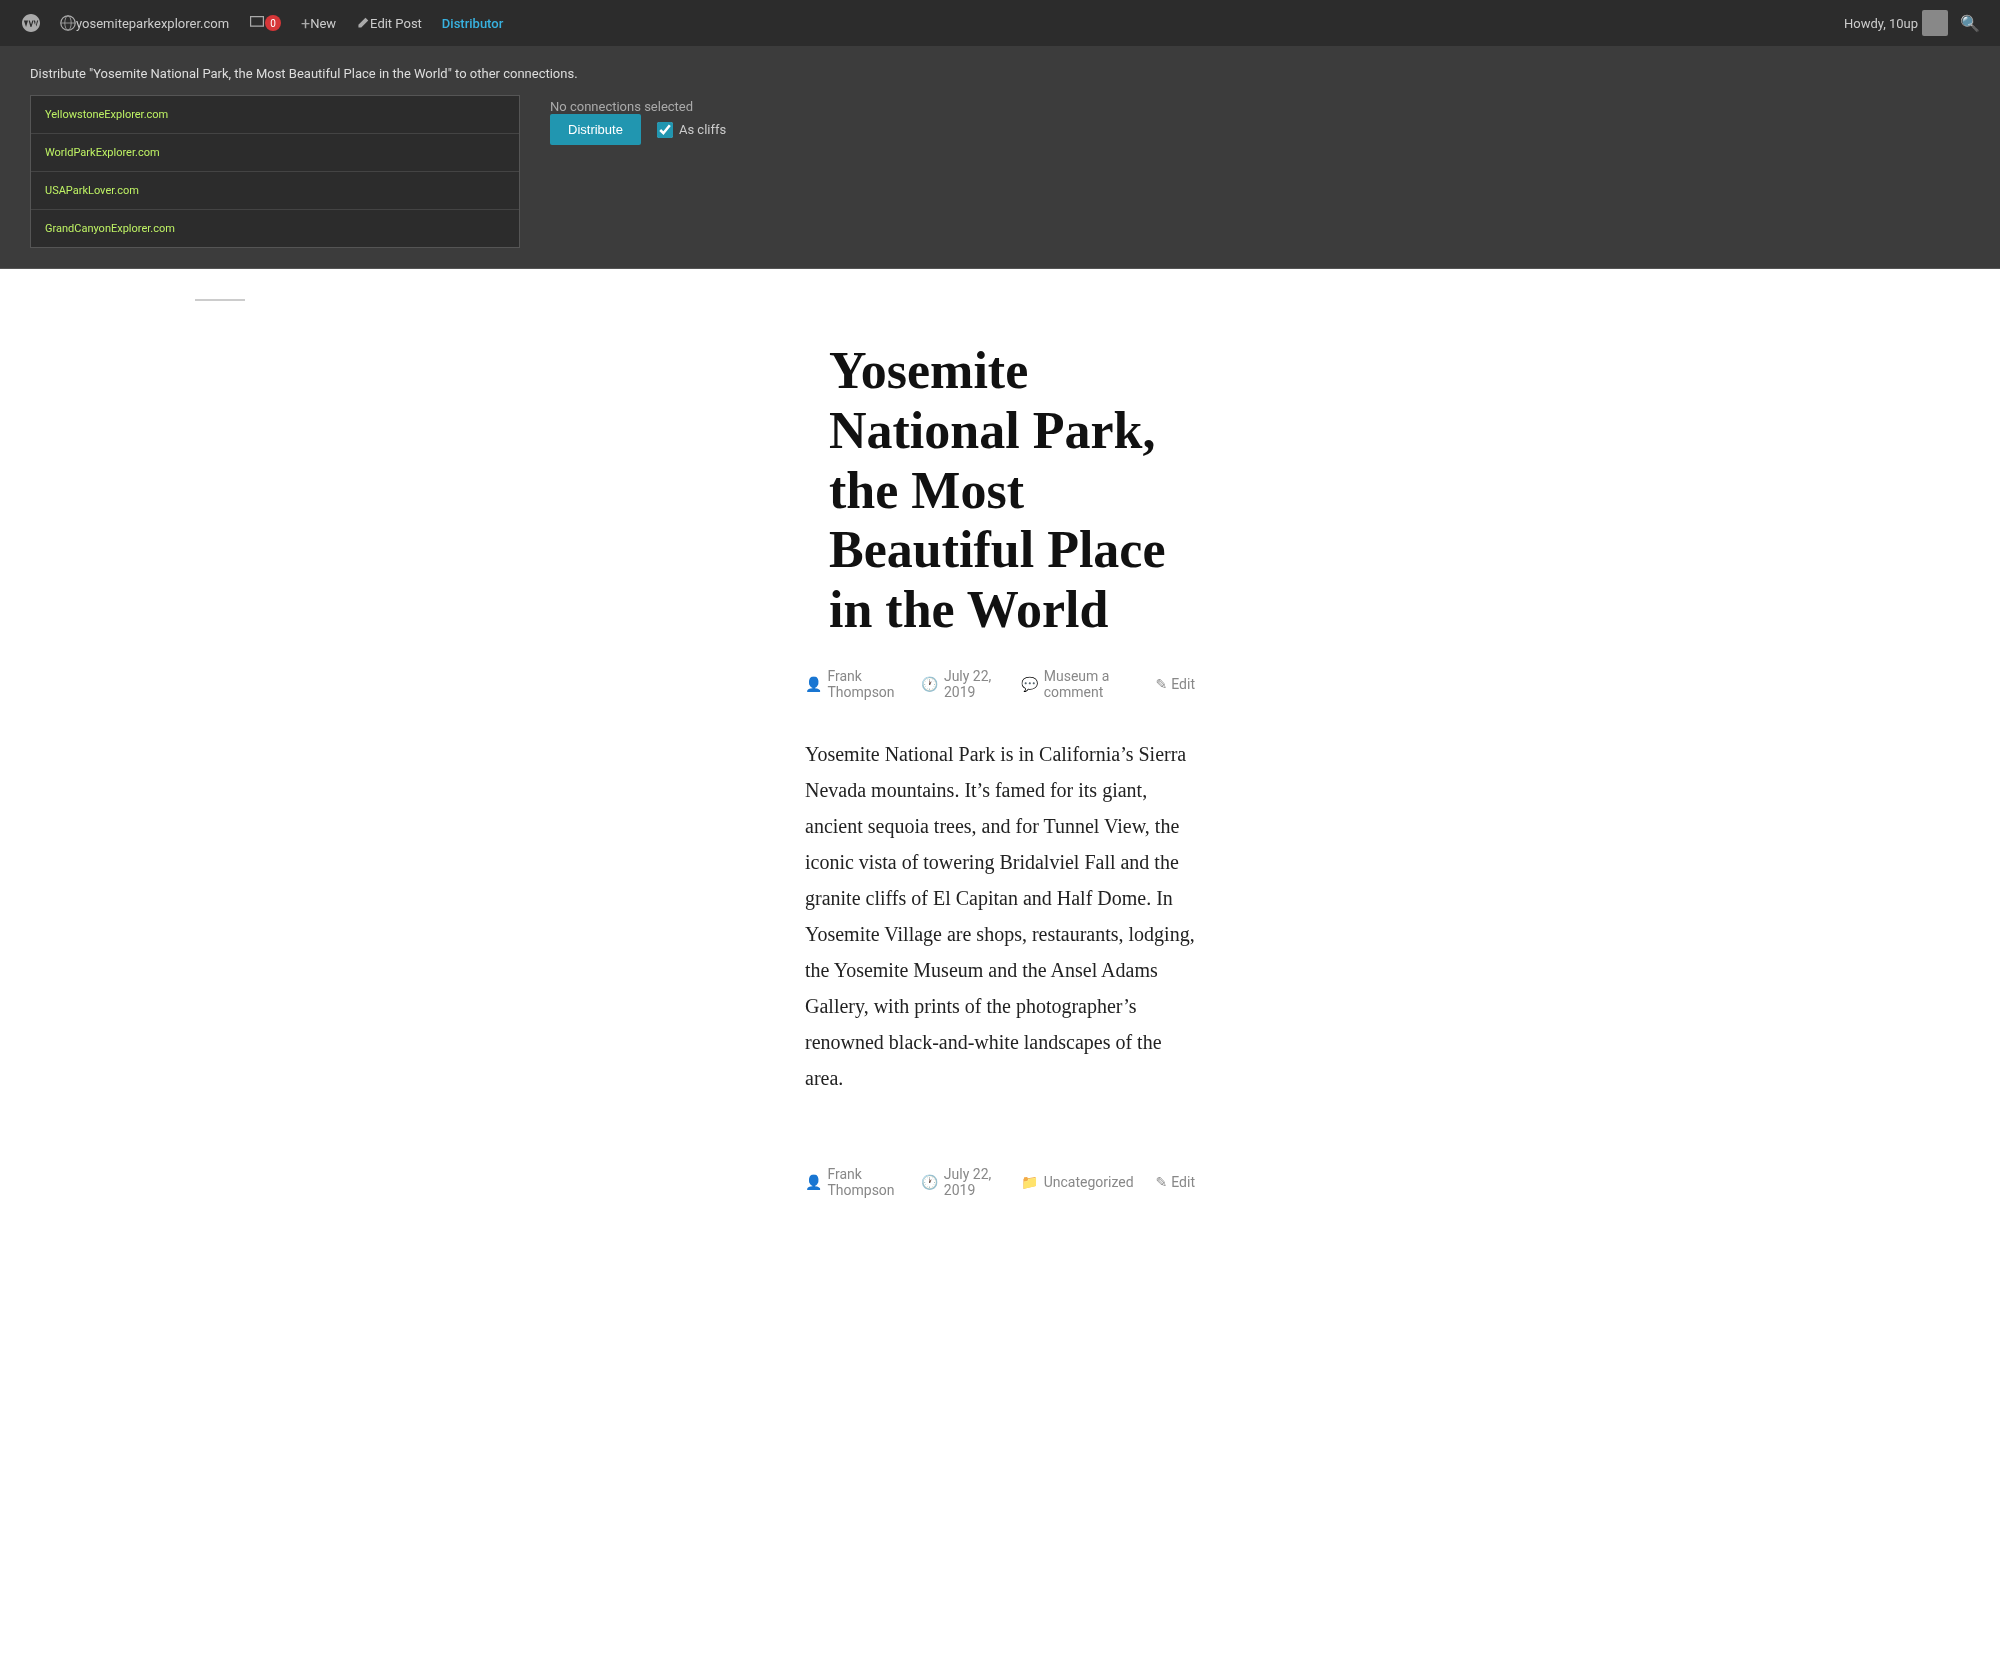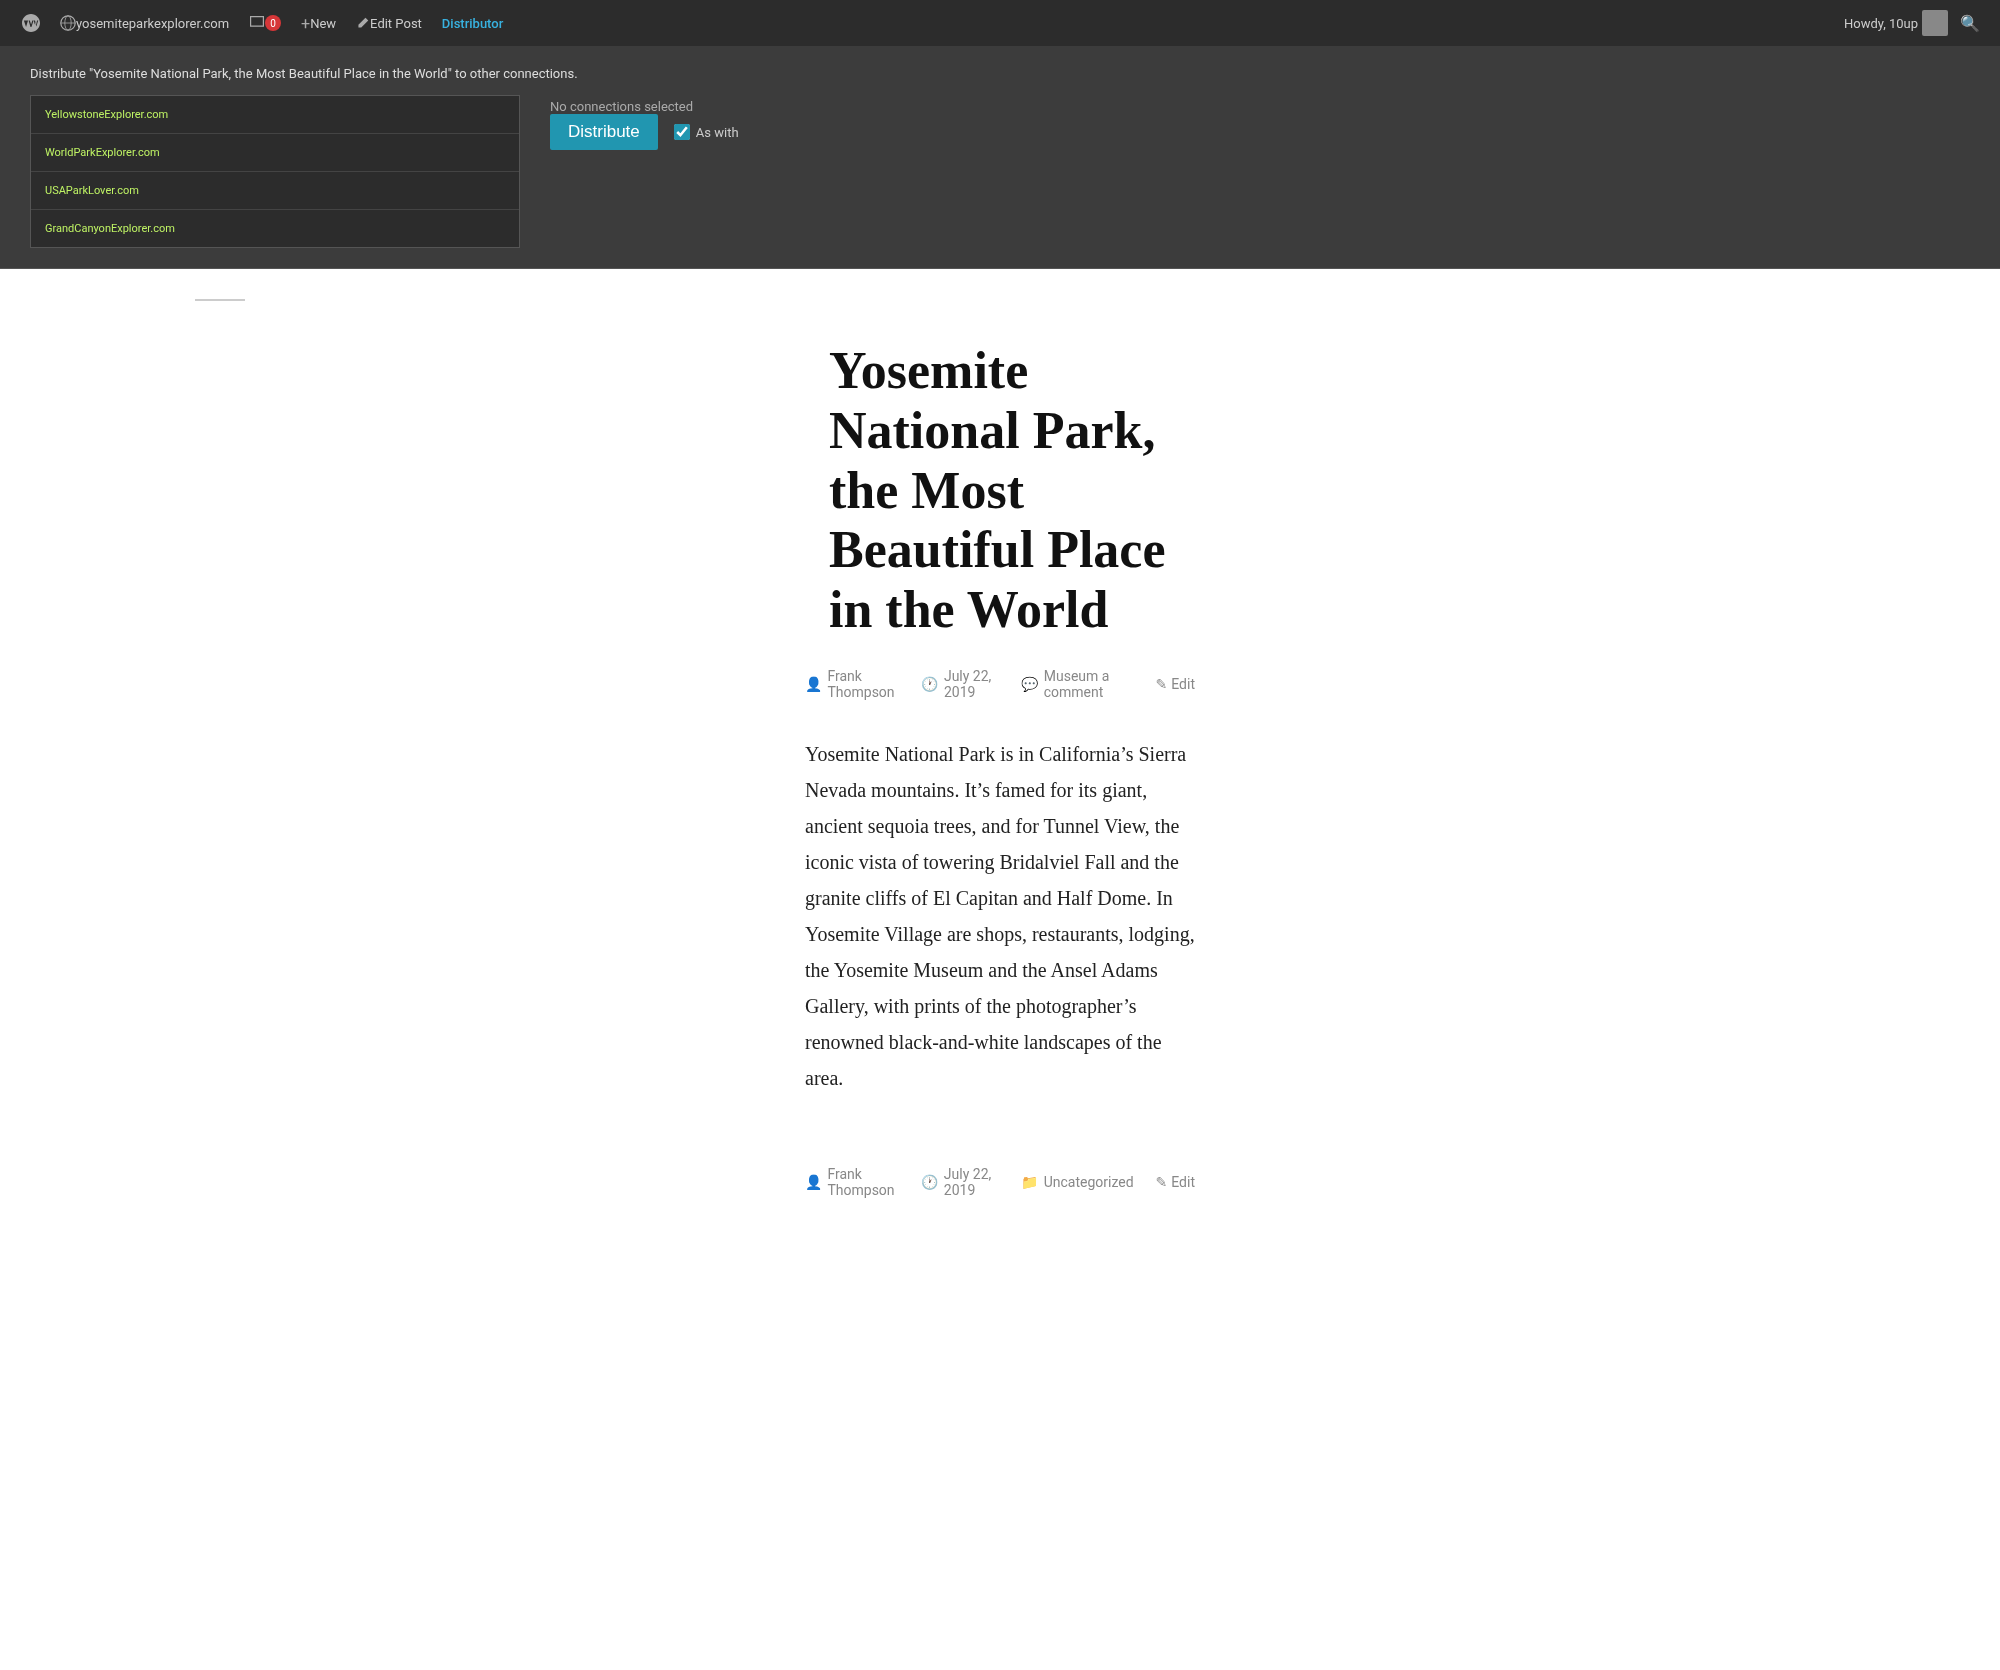--- a/index.html
+++ b/index.html
@@ -84,21 +84,21 @@
     .distribute-row {
       display: flex;
       align-items: center;
       gap: 16px;
     }
     .distribute-btn {
       background: #2196b0;
       color: #fff;
       border: none;
       padding: 8px 18px;
-      font-size: 17px;
+      font-size: 13px;
       cursor: pointer;
       border-radius: 2px;
     }
     .as-draft-label {
       display: flex;
       align-items: center;
       gap: 6px;
       color: #ccc;
       font-size: 13px;
       cursor: pointer;
@@ -252,21 +252,21 @@
       <div class="connection-item">
         <span>GrandCanyonExplorer.com</span>
       </div>
     </div>
     <div class="distributor-actions">
       <span class="no-connections-text">No connections selected</span>
       <div class="distribute-row">
         <button class="distribute-btn">Distribute</button>
         <label class="as-draft-label">
           <input type="checkbox" class="as-draft-checkbox" checked="" style="">
-          <span>As with</span>
+          <span>As cliffs</span>
         </label>
       </div>
     </div>
   </div>
 </div>
 
 <div style="background:#fff; padding-bottom: 60px;">
   <div class="post-divider"></div>
   <div class="post-container">
     <h1 class="post-title">Yosemite National Park, the Most Beautiful Place in the World</h1>

